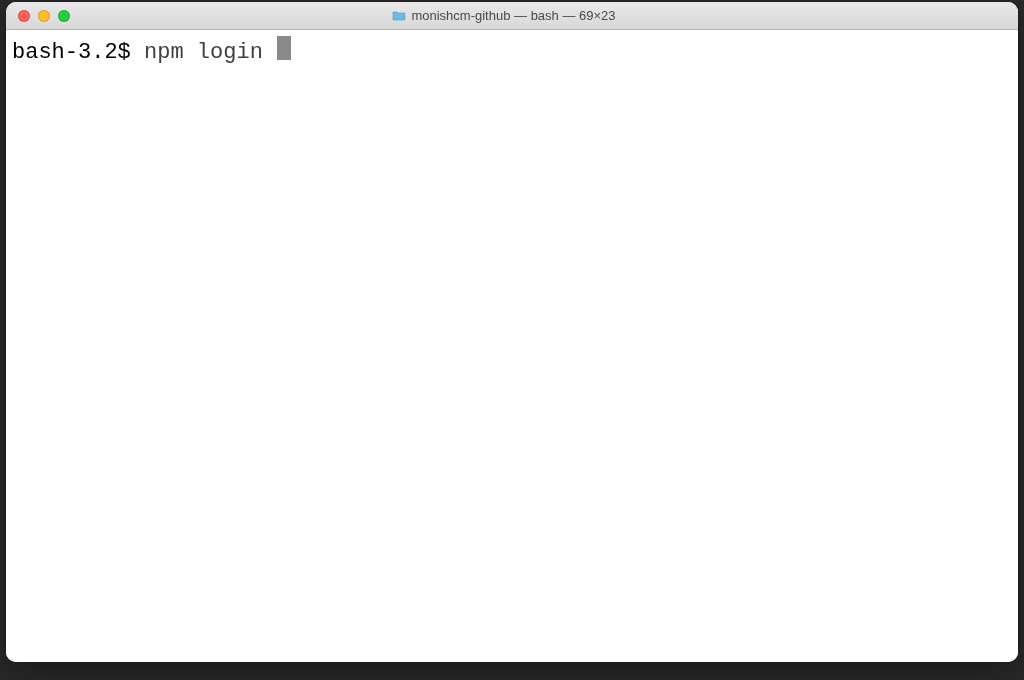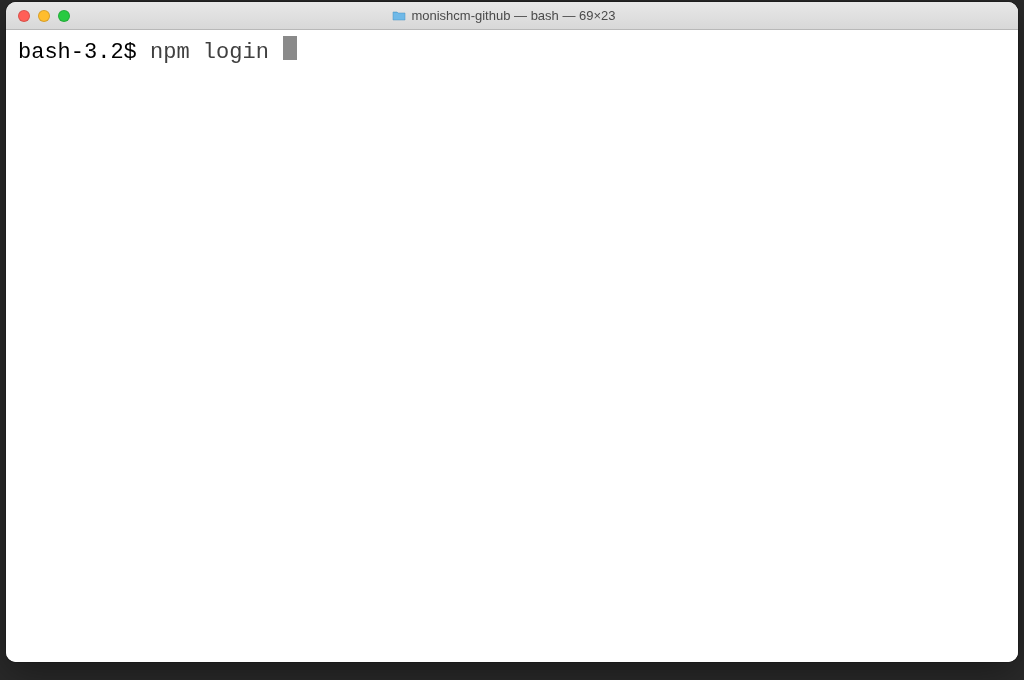--- a/index.html
+++ b/index.html
@@ -93,21 +93,21 @@
     
     .window-title {
       font-size: 13px;
       font-weight: 500;
       color: #4a4a4a;
     }
     
     .terminal-body {
       flex: 1;
       background: #ffffff;
-      padding: 4px 12px;
+      padding: 4px 6px;
       font-family: "Menlo", "Monaco", "Courier New", monospace;
       font-size: 22px;
       line-height: 1.2;
       color: #000000;
       overflow: hidden;
     }
     
     .terminal-line {
       display: flex;
       align-items: baseline;

